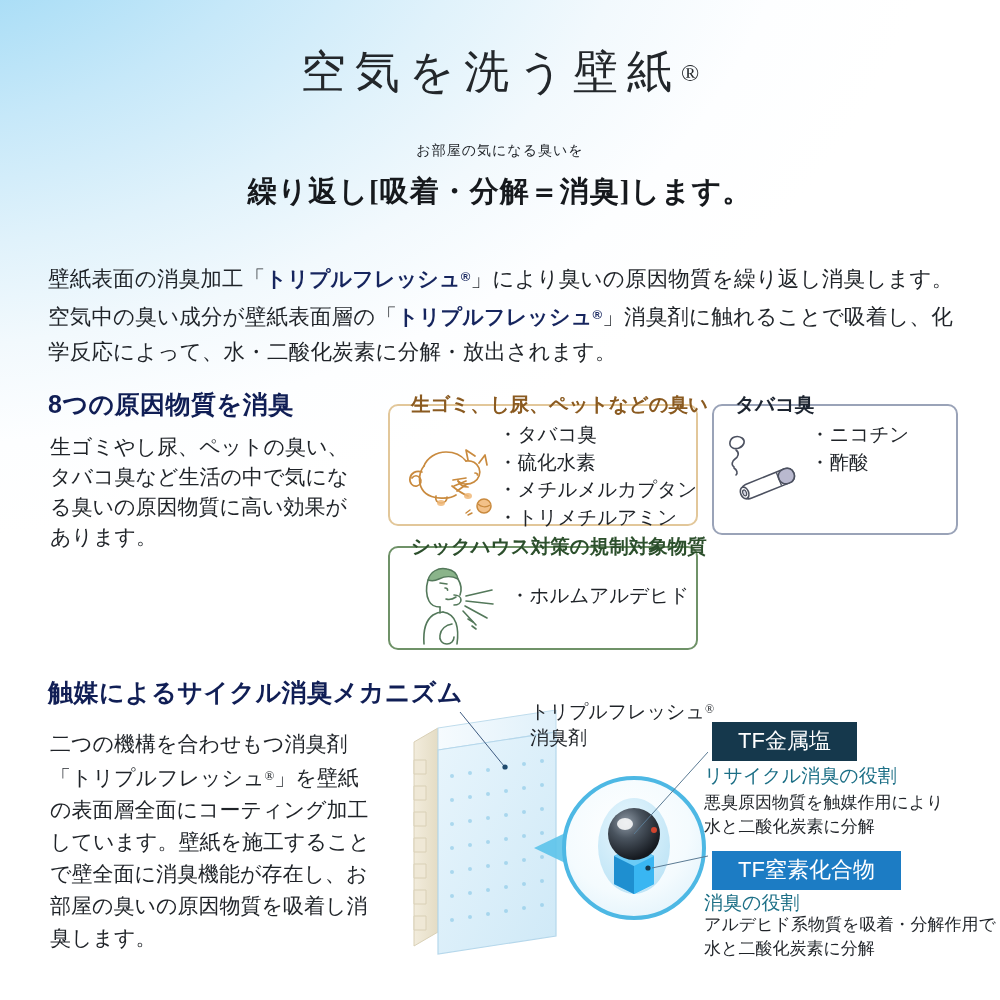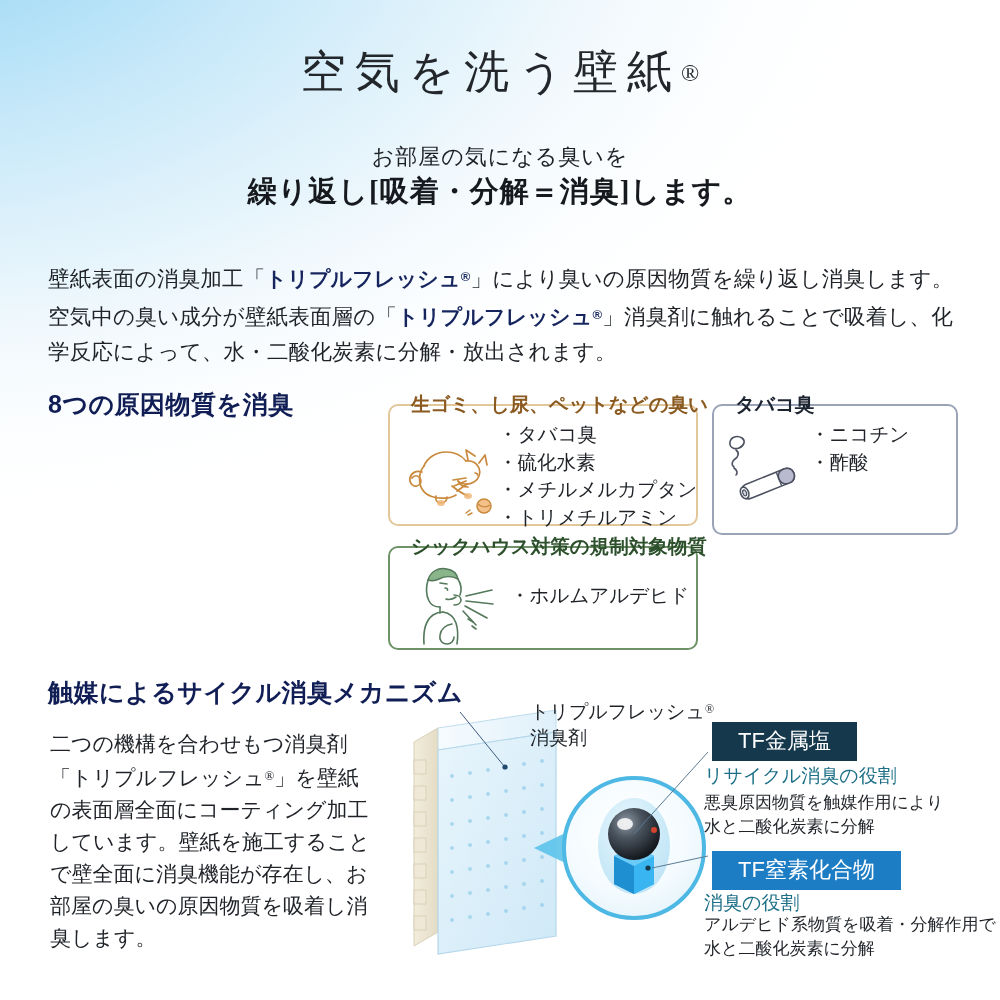--- a/index.html
+++ b/index.html
@@ -47,21 +47,21 @@
     font-size: 24px;
     letter-spacing: 0;
     vertical-align: 6px;
   }
 
   .lead-small {
     position: absolute;
     left: 0; right: 0;
     top: 142px;
     text-align: center;
-    font-size: 22px;
+    font-size: 14px;
     letter-spacing: 1px;
     color: #1d2126;
   }
   .lead-big {
     position: absolute;
     left: 0; right: 0;
     top: 172px;
     text-align: center;
     font-size: 29px;
     font-weight: bold;
@@ -215,20 +215,21 @@
 <div id="page">
 
   <div class="main-title"><span>空気を洗う壁紙</span><span class="reg">®</span></div>
 
   <div class="lead-small">お部屋の気になる臭いを</div>
   <div class="lead-big">繰り返し[吸着・分解＝消臭]します。</div>
 
   <p class="intro"><span>壁紙表面の消臭加工「</span><b><span>トリプルフレッシュ</span><span class="reg">®</span></b><span>」により臭いの原因物質を繰り返し消臭します。空気中の臭い成分が壁紙表面層の「</span><b><span>トリプルフレッシュ</span><span class="reg">®</span></b><span>」消臭剤に触れることで吸着し、化学反応によって、水・二酸化炭素に分解・放出されます。</span></p>
 
   <div class="sec-head" id="head-8">8つの原因物質を消臭</div>
+  <div class="sec-body" id="body-8">生ゴミやし尿、ペットの臭い、タバコ臭など生活の中で気になる臭いの原因物質に高い効果があります。</div>
 
   <div class="panel" id="panel-waste">
     <div class="legend">生ゴミ、し尿、ペットなどの臭い</div>
 
     <svg class="ill" style="left:6px; top:16px;" width="104" height="96" viewBox="0 0 104 96">
       <g fill="none" stroke="#c98a3e" stroke-width="1.7" stroke-linecap="round" stroke-linejoin="round">
 
         <path d="M28 44c-5 6-6 16-2 23 4 7 14 10 23 9"></path>
         <path d="M28 44c3-8 12-14 22-14 9 0 16 4 20 9"></path>
 

